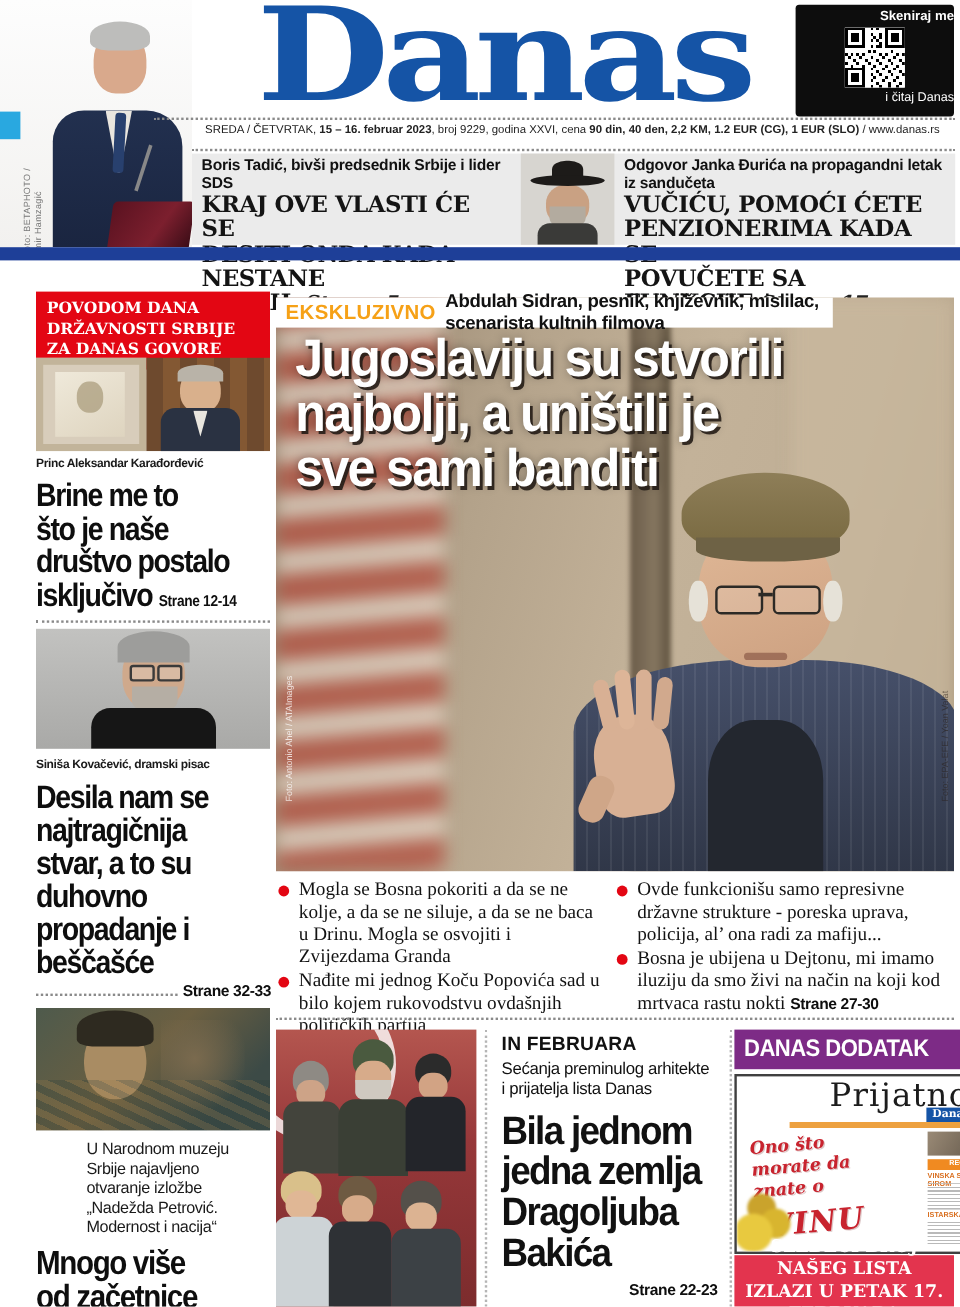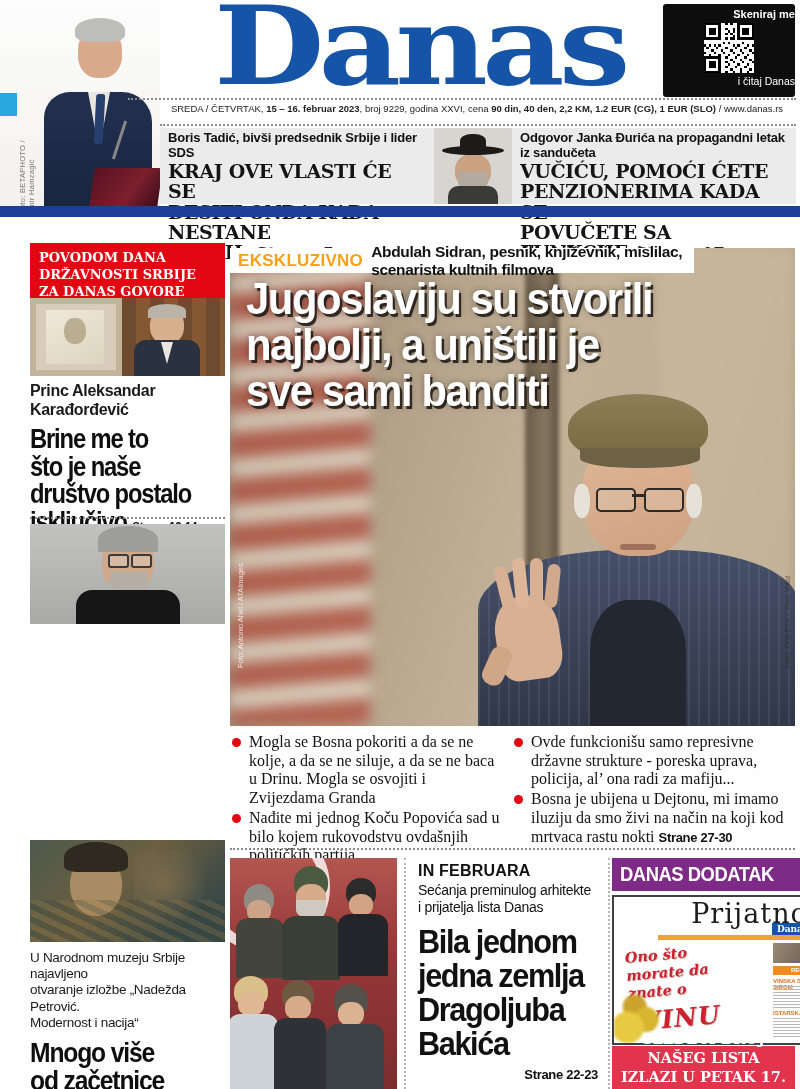--- a/index.html
+++ b/index.html
@@ -25,21 +25,21 @@
   .teaser-bg{background:#ebebeb;}
   .tkick{font-size:13px;font-weight:bold;letter-spacing:-.2px;}
   .ttitle{font-family:"DejaVu Serif",serif;font-weight:bold;font-size:19px;line-height:1.07;
           letter-spacing:-.4px;color:#141414;}
   .tpage{font-family:"DejaVu Serif",serif;font-style:italic;font-weight:bold;font-size:17px;color:#222;}
   .navybar{background:#1e3f98;}
 
   
   .redlabel{background:#e30613;color:#fff;font-family:"DejaVu Serif",serif;font-weight:bold;
             font-size:13px;line-height:1.3;padding:7px 9px;letter-spacing:0;}
-  .kick{font-size:16px;font-weight:bold;letter-spacing:-.3px;line-height:1.2;color:#1a1a1a;}
+  .kick{font-size:10px;font-weight:bold;letter-spacing:-.3px;line-height:1.2;color:#1a1a1a;}
   .ltitle{font-weight:bold;font-size:27px;line-height:1.02;letter-spacing:-1.3px;color:#0e0e0e;
           transform:scaleX(.88);transform-origin:left top;}
   .pgref{font-weight:bold;font-size:13px;letter-spacing:-.3px;color:#0e0e0e;}
   .leader{flex:1;border-bottom:2px dotted #8a8a8a;margin:0 4px 3px 0;}
 
   
   .exstrip{background:#fff;display:flex;align-items:center;gap:8px;padding:0 8px;}
   .exlabel{color:#f6a117;font-weight:bold;font-size:17px;letter-spacing:.3px;}
   .exkick{font-size:15.5px;font-weight:bold;letter-spacing:-.3px;color:#111;}
   .mainhead{font-weight:bold;font-size:44px;line-height:1.04;letter-spacing:-1.5px;color:#fff;
@@ -165,29 +165,42 @@
   <div class="abs dotline" style="left:30px;top:517px;width:195px;"></div>
 
   <div class="abs photo" style="left:30px;top:524px;width:195px;height:100px;background:linear-gradient(180deg,#c2c2c0,#a9a9a7);">
     <div class="abs" style="left:72px;top:10px;width:52px;height:58px;background:#cfa98c;border-radius:45%;"></div>
     <div class="abs" style="left:68px;top:2px;width:60px;height:26px;background:#9d9d9b;border-radius:50% 50% 0 0;"></div>
     <div class="abs" style="left:78px;top:30px;width:17px;height:10px;border:2px solid #3a3a3a;border-radius:3px;background:rgba(255,255,255,.2);"></div>
     <div class="abs" style="left:101px;top:30px;width:17px;height:10px;border:2px solid #3a3a3a;border-radius:3px;background:rgba(255,255,255,.2);"></div>
     <div class="abs" style="left:80px;top:48px;width:38px;height:22px;background:#b5aea4;border-radius:0 0 45% 45%;"></div>
     <div class="abs" style="left:46px;top:66px;width:104px;height:34px;background:#161616;border-radius:16px 16px 0 0;"></div>
   </div>
+  <div class="abs" style="left:30px;top:632px;width:196px;">
+    <div class="kick">Siniša Kovačević, dramski pisac</div>
+    <div class="ltitle pre" style="margin-top:7px;">Desila nam se
+najtragičnija
+stvar, a to su
+duhovno
+propadanje i
+beščašće</div>
+    <div style="display:flex;align-items:flex-end;margin-top:2px;">
+      <div class="leader"></div>
+      <div class="pgref">Strane 32-33</div>
+    </div>
+  </div>
 
   <div class="abs photo" style="left:30px;top:840px;width:195px;height:102px;background:linear-gradient(135deg,#4e5a4c,#6b5f41 45%,#3c4a46 80%);">
     <div class="abs" style="left:40px;top:14px;width:52px;height:62px;background:#a98c63;border-radius:48%;"></div>
     <div class="abs" style="left:34px;top:2px;width:64px;height:30px;background:#2e2a20;border-radius:50% 50% 20% 20%;"></div>
     <div class="abs" style="left:104px;top:10px;width:70px;height:80px;background:radial-gradient(circle at 40% 40%,#7a6a4e,transparent 70%);"></div>
     <div class="abs" style="left:0;top:60px;width:195px;height:42px;background:repeating-linear-gradient(25deg,rgba(150,120,70,.25) 0 6px,rgba(40,60,55,.25) 6px 12px);"></div>
   </div>
   <div class="abs" style="left:30px;top:950px;width:196px;">
-    <div class="kick pre" style="font-weight:normal;font-size:13.5px;">U Narodnom muzeju Srbije najavljeno
+    <div class="kick pre" style="font-weight:normal;font-size:13.5px;margin-left:42px;">U Narodnom muzeju Srbije najavljeno
 otvaranje izložbe „Nadežda Petrović.
 Modernost i nacija“</div>
     <div class="ltitle pre" style="margin-top:8px;font-size:28px;">Mnogo više
 od  začetnice
 srpske moderne</div>
 
   </div>
 
   <div class="abs photo" style="left:230px;top:248px;width:565px;height:478px;background:linear-gradient(105deg,#8d7b66 0%,#b3a28a 30%,#c3b299 55%,#bfae95 75%,#a69478 100%);">
     <div class="abs" style="left:0;top:0;width:140px;height:478px;background:repeating-linear-gradient(175deg,rgba(178,82,66,.8) 0 26px,rgba(228,218,203,.75) 26px 46px);filter:blur(7px);"></div>

